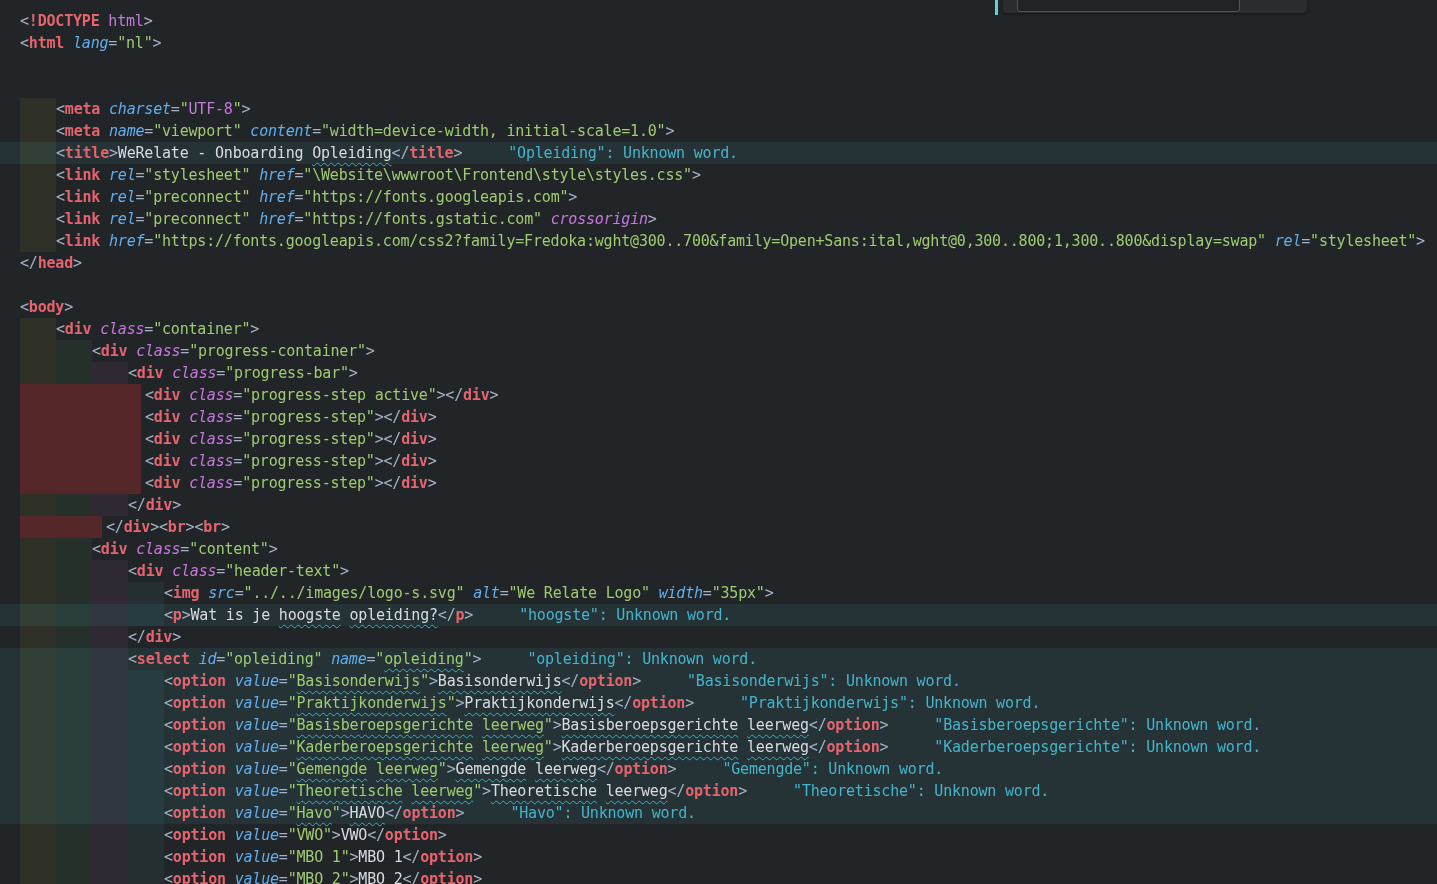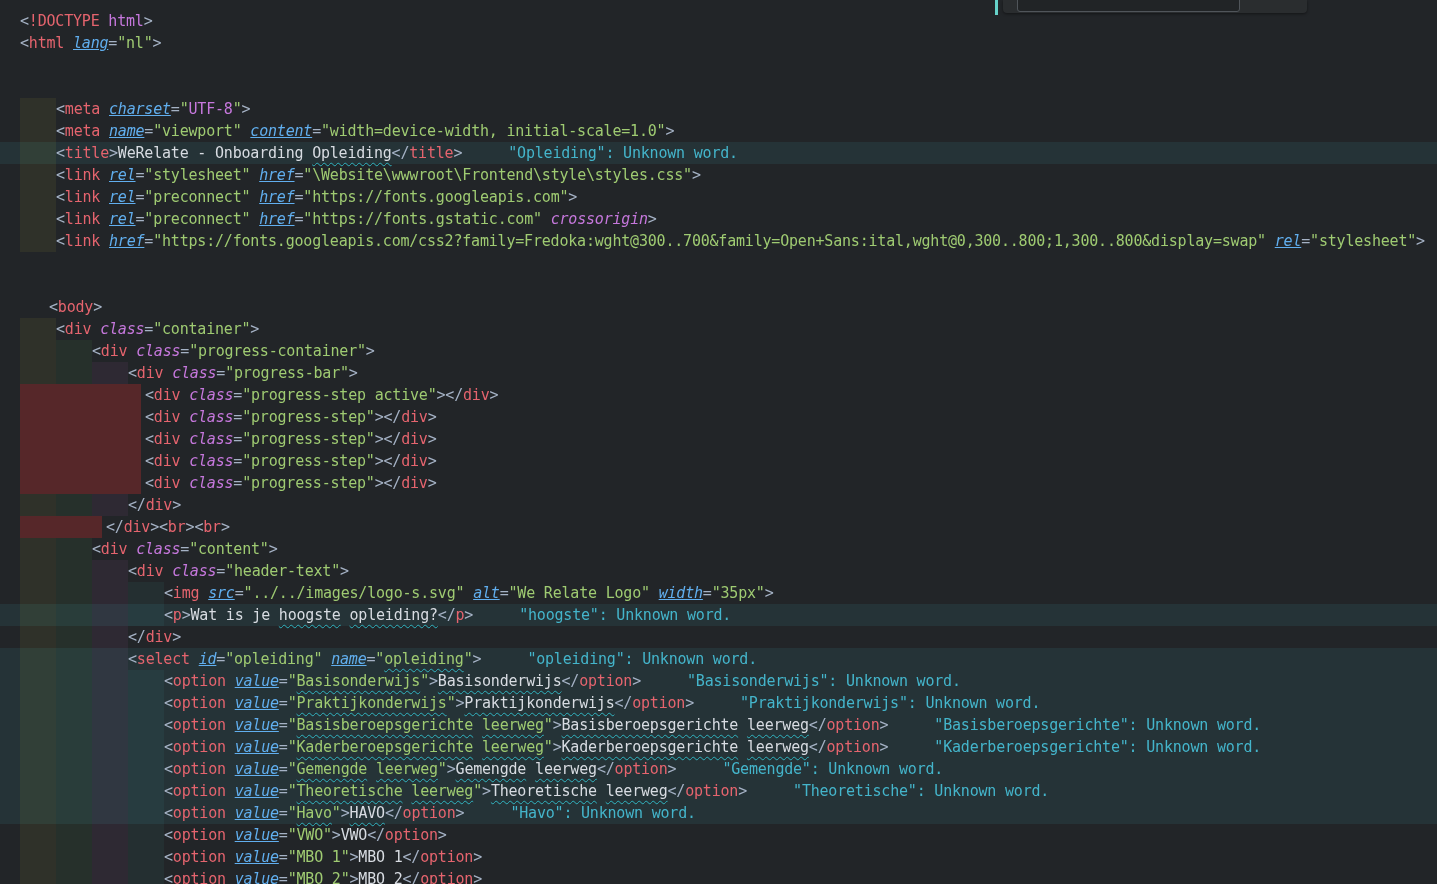--- a/index.html
+++ b/index.html
@@ -15,22 +15,22 @@
   }
   .line.hl{background:rgba(76,199,215,0.09);}
   .iblock{position:absolute;top:0;height:22px;}
   .iblock.b1{background:rgba(255,255,64,0.06);}
   .iblock.b2{background:rgba(120,255,120,0.05);}
   .iblock.b3{background:rgba(255,125,255,0.055);}
   .iblock.b4{background:rgba(80,230,230,0.05);}
   .iblock.err{background:rgba(215,45,45,0.29);}
   .code{position:absolute;top:0;}
   .tk-p{color:#a5b2c5;}
-  .tk-t{color:#e5646e;}
-  .tk-a{color:#61afef;font-style:italic;text-decoration:underline;}
+  .tk-t{color:#e5646e;font-weight:bold;}
+  .tk-a{color:#61afef;font-style:italic;}
   .tk-c{color:#c678dd;font-style:italic;}
   .tk-s{color:#9fcb72;}
   .tk-v{color:#c678dd;}
   .tk-x{color:#d8dce2;}
   .tk-w{color:#d8dce2;}
   .tk-l{color:#9fcb72;text-decoration-color:rgba(159,203,114,0.8);text-underline-offset:3px;}
   .tk-qs{color:#9fcb72;text-decoration:underline wavy #2fb3c0;text-decoration-thickness:1px;text-underline-offset:4px;text-decoration-skip-ink:none;}
   .tk-qx{color:#d8dce2;text-decoration:underline wavy #2fb3c0;text-decoration-thickness:1px;text-underline-offset:4px;text-decoration-skip-ink:none;}
   .ann{color:#44b5cb;margin-left:46px;}
   
@@ -55,22 +55,23 @@
     <div class="line" style="top: 10px;"><span class="code" style="left: 20px;"><span class="tk-p">&lt;</span><span class="tk-t">!DOCTYPE</span><span class="tk-w"> </span><span class="tk-v">html</span><span class="tk-p">&gt;</span></span></div>
     <div class="line" style="top: 32px;"><span class="code" style="left: 20px;"><span class="tk-p">&lt;</span><span class="tk-t">html</span><span class="tk-w"> </span><span class="tk-a">lang</span><span class="tk-p">=</span><span class="tk-s">"nl"</span><span class="tk-p">&gt;</span></span></div>
     <div class="line" style="top: 54px;"><span class="code" style="left: 20px;"></span></div>
     <div class="line" style="top: 98px;"><span class="iblock b1" style="left: 20px; width: 36px;"></span><span class="code" style="left: 56px;"><span class="tk-p">&lt;</span><span class="tk-t">meta</span><span class="tk-w"> </span><span class="tk-a">charset</span><span class="tk-p">=</span><span class="tk-s">"</span><span class="tk-v">UTF-8</span><span class="tk-s">"</span><span class="tk-p">&gt;</span></span></div>
     <div class="line" style="top: 120px;"><span class="iblock b1" style="left: 20px; width: 36px;"></span><span class="code" style="left: 56px;"><span class="tk-p">&lt;</span><span class="tk-t">meta</span><span class="tk-w"> </span><span class="tk-a">name</span><span class="tk-p">=</span><span class="tk-s">"viewport"</span><span class="tk-w"> </span><span class="tk-a">content</span><span class="tk-p">=</span><span class="tk-s">"width=device-width, initial-scale=1.0"</span><span class="tk-p">&gt;</span></span></div>
     <div class="line hl" style="top: 142px;"><span class="iblock b1" style="left: 20px; width: 36px;"></span><span class="code" style="left: 56px;"><span class="tk-p">&lt;</span><span class="tk-t">title</span><span class="tk-p">&gt;</span><span class="tk-x">WeRelate - Onboarding </span><span class="tk-qx">Opleiding</span><span class="tk-p">&lt;/</span><span class="tk-t">title</span><span class="tk-p">&gt;</span><span class="ann">"Opleiding": Unknown word.</span></span></div>
     <div class="line" style="top: 164px;"><span class="iblock b1" style="left: 20px; width: 36px;"></span><span class="code" style="left: 56px;"><span class="tk-p">&lt;</span><span class="tk-t">link</span><span class="tk-w"> </span><span class="tk-a">rel</span><span class="tk-p">=</span><span class="tk-s">"stylesheet"</span><span class="tk-w"> </span><span class="tk-a">href</span><span class="tk-p">=</span><span class="tk-s">"</span><span class="tk-l">\Website\wwwroot\Frontend\style\styles.css</span><span class="tk-s">"</span><span class="tk-p">&gt;</span></span></div>
     <div class="line" style="top: 186px;"><span class="iblock b1" style="left: 20px; width: 36px;"></span><span class="code" style="left: 56px;"><span class="tk-p">&lt;</span><span class="tk-t">link</span><span class="tk-w"> </span><span class="tk-a">rel</span><span class="tk-p">=</span><span class="tk-s">"preconnect"</span><span class="tk-w"> </span><span class="tk-a">href</span><span class="tk-p">=</span><span class="tk-s">"</span><span class="tk-l">https://fonts.googleapis.com</span><span class="tk-s">"</span><span class="tk-p">&gt;</span></span></div>
     <div class="line" style="top: 208px;"><span class="iblock b1" style="left: 20px; width: 36px;"></span><span class="code" style="left: 56px;"><span class="tk-p">&lt;</span><span class="tk-t">link</span><span class="tk-w"> </span><span class="tk-a">rel</span><span class="tk-p">=</span><span class="tk-s">"preconnect"</span><span class="tk-w"> </span><span class="tk-a">href</span><span class="tk-p">=</span><span class="tk-s">"</span><span class="tk-l">https://fonts.gstatic.com</span><span class="tk-s">"</span><span class="tk-w"> </span><span class="tk-c">crossorigin</span><span class="tk-p">&gt;</span></span></div>
     <div class="line" style="top: 230px;"><span class="iblock b1" style="left: 20px; width: 36px;"></span><span class="code" style="left: 56px;"><span class="tk-p">&lt;</span><span class="tk-t">link</span><span class="tk-w"> </span><span class="tk-a">href</span><span class="tk-p">=</span><span class="tk-s">"</span><span class="tk-l">https://fonts.googleapis.com/css2?family=Fredoka:wght@300..700&amp;family=Open+Sans:ital,wght@0,300..800;1,300..800&amp;display=swap</span><span class="tk-s">"</span><span class="tk-w"> </span><span class="tk-a">rel</span><span class="tk-p">=</span><span class="tk-s">"stylesheet"</span><span class="tk-p">&gt;</span></span></div>
+    <div class="line" style="top: 252px;"><span class="code" style="left: 20px;"><span class="tk-p">&lt;/</span><span class="tk-t">head</span><span class="tk-p">&gt;</span></span></div>
     <div class="line" style="top: 274px;"><span class="code" style="left: 20px;"></span></div>
-    <div class="line" style="top: 296px; margin-left: 29px;"><span class="code" style="left: 20px;"><span class="tk-p">&lt;</span><span class="tk-t">body</span><span class="tk-p">&gt;</span></span></div>
+    <div class="line" style="top: 296px;"><span class="code" style="left: 20px;"><span class="tk-p">&lt;</span><span class="tk-t">body</span><span class="tk-p">&gt;</span></span></div>
     <div class="line" style="top: 318px;"><span class="iblock b1" style="left: 20px; width: 36px;"></span><span class="code" style="left: 56px;"><span class="tk-p">&lt;</span><span class="tk-t">div</span><span class="tk-w"> </span><span class="tk-c">class</span><span class="tk-p">=</span><span class="tk-s">"container"</span><span class="tk-p">&gt;</span></span></div>
     <div class="line" style="top: 340px;"><span class="iblock b1" style="left: 20px; width: 36px;"></span><span class="iblock b2" style="left: 56px; width: 36px;"></span><span class="code" style="left: 92px;"><span class="tk-p">&lt;</span><span class="tk-t">div</span><span class="tk-w"> </span><span class="tk-c">class</span><span class="tk-p">=</span><span class="tk-s">"progress-container"</span><span class="tk-p">&gt;</span></span></div>
     <div class="line" style="top: 362px;"><span class="iblock b1" style="left: 20px; width: 36px;"></span><span class="iblock b2" style="left: 56px; width: 36px;"></span><span class="iblock b3" style="left: 92px; width: 36px;"></span><span class="code" style="left: 128px;"><span class="tk-p">&lt;</span><span class="tk-t">div</span><span class="tk-w"> </span><span class="tk-c">class</span><span class="tk-p">=</span><span class="tk-s">"progress-bar"</span><span class="tk-p">&gt;</span></span></div>
     <div class="line" style="top: 384px;"><span class="iblock err" style="left: 20px; width: 121px;"></span><span class="code" style="left: 145px;"><span class="tk-p">&lt;</span><span class="tk-t">div</span><span class="tk-w"> </span><span class="tk-c">class</span><span class="tk-p">=</span><span class="tk-s">"progress-step active"</span><span class="tk-p">&gt;</span><span class="tk-p">&lt;/</span><span class="tk-t">div</span><span class="tk-p">&gt;</span></span></div>
     <div class="line" style="top: 406px;"><span class="iblock err" style="left: 20px; width: 121px;"></span><span class="code" style="left: 145px;"><span class="tk-p">&lt;</span><span class="tk-t">div</span><span class="tk-w"> </span><span class="tk-c">class</span><span class="tk-p">=</span><span class="tk-s">"progress-step"</span><span class="tk-p">&gt;</span><span class="tk-p">&lt;/</span><span class="tk-t">div</span><span class="tk-p">&gt;</span></span></div>
     <div class="line" style="top: 428px;"><span class="iblock err" style="left: 20px; width: 121px;"></span><span class="code" style="left: 145px;"><span class="tk-p">&lt;</span><span class="tk-t">div</span><span class="tk-w"> </span><span class="tk-c">class</span><span class="tk-p">=</span><span class="tk-s">"progress-step"</span><span class="tk-p">&gt;</span><span class="tk-p">&lt;/</span><span class="tk-t">div</span><span class="tk-p">&gt;</span></span></div>
     <div class="line" style="top: 450px;"><span class="iblock err" style="left: 20px; width: 121px;"></span><span class="code" style="left: 145px;"><span class="tk-p">&lt;</span><span class="tk-t">div</span><span class="tk-w"> </span><span class="tk-c">class</span><span class="tk-p">=</span><span class="tk-s">"progress-step"</span><span class="tk-p">&gt;</span><span class="tk-p">&lt;/</span><span class="tk-t">div</span><span class="tk-p">&gt;</span></span></div>
     <div class="line" style="top: 472px;"><span class="iblock err" style="left: 20px; width: 121px;"></span><span class="code" style="left: 145px;"><span class="tk-p">&lt;</span><span class="tk-t">div</span><span class="tk-w"> </span><span class="tk-c">class</span><span class="tk-p">=</span><span class="tk-s">"progress-step"</span><span class="tk-p">&gt;</span><span class="tk-p">&lt;/</span><span class="tk-t">div</span><span class="tk-p">&gt;</span></span></div>
     <div class="line" style="top: 494px;"><span class="iblock b1" style="left: 20px; width: 36px;"></span><span class="iblock b2" style="left: 56px; width: 36px;"></span><span class="iblock b3" style="left: 92px; width: 36px;"></span><span class="code" style="left: 128px;"><span class="tk-p">&lt;/</span><span class="tk-t">div</span><span class="tk-p">&gt;</span></span></div>
     <div class="line" style="top: 516px;"><span class="iblock err" style="left: 20px; width: 82px;"></span><span class="code" style="left: 106px;"><span class="tk-p">&lt;/</span><span class="tk-t">div</span><span class="tk-p">&gt;</span><span class="tk-p">&lt;</span><span class="tk-t">br</span><span class="tk-p">&gt;</span><span class="tk-p">&lt;</span><span class="tk-t">br</span><span class="tk-p">&gt;</span></span></div>

